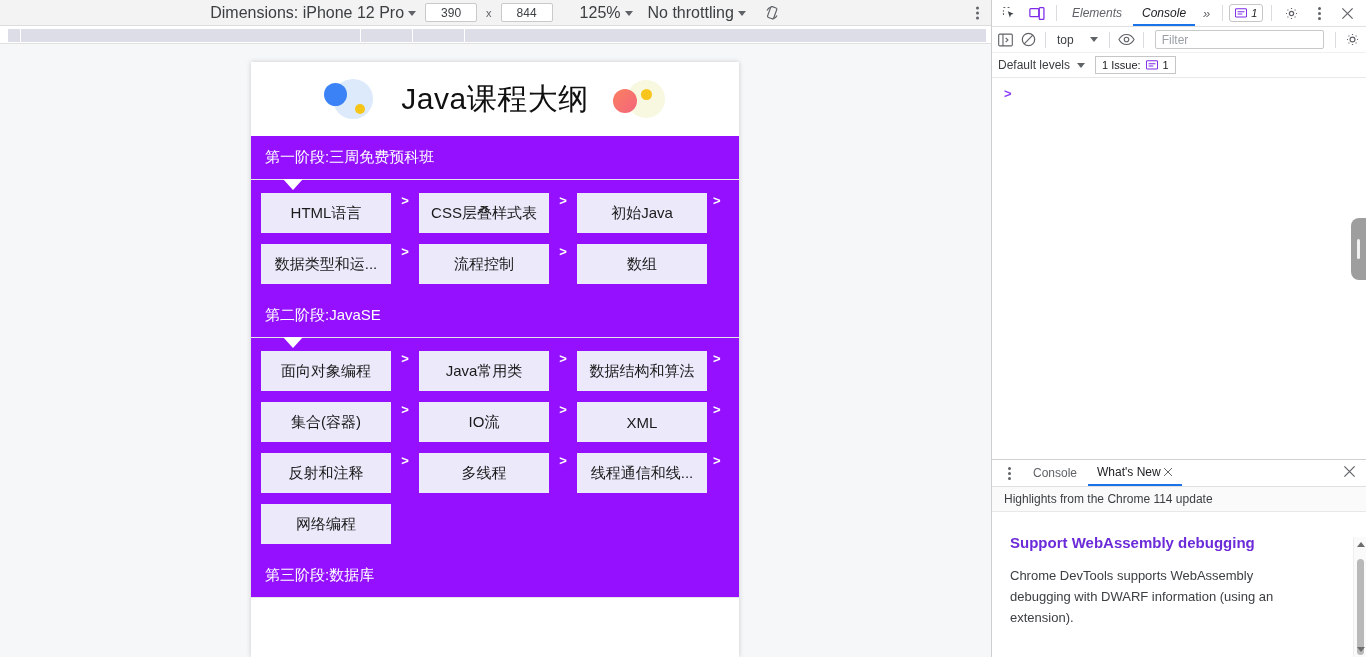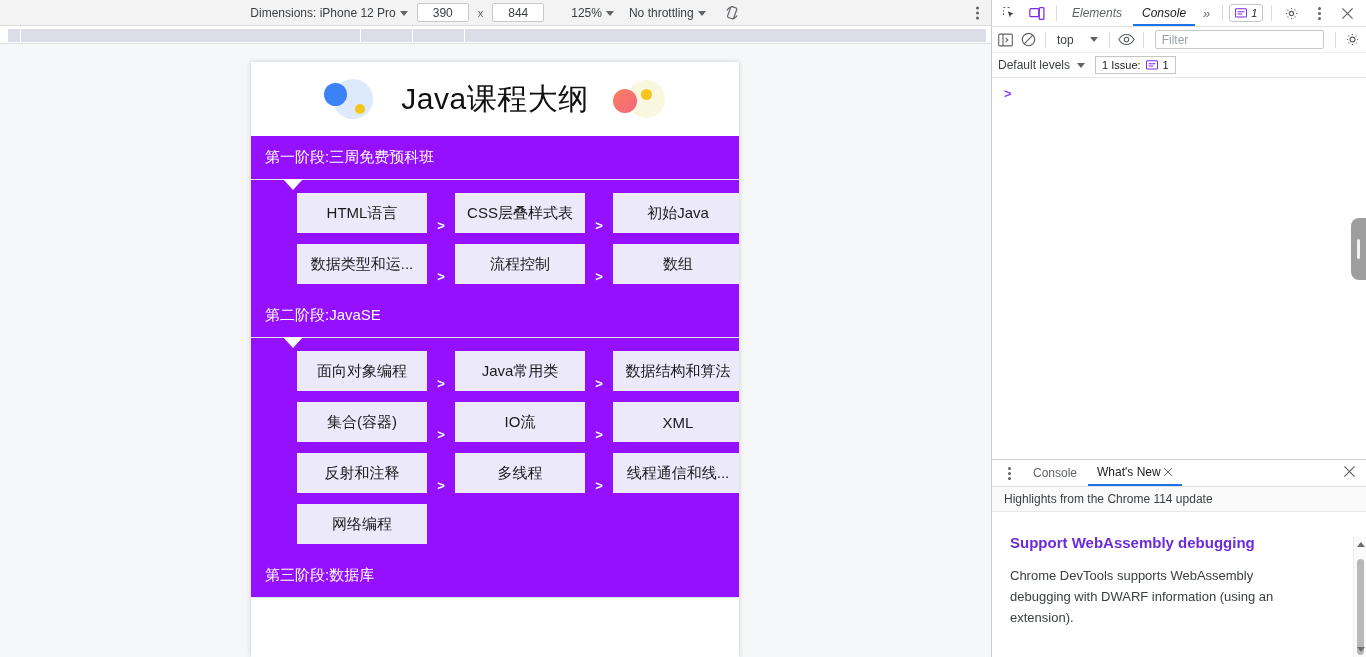--- a/index.html
+++ b/index.html
@@ -21,21 +21,21 @@
   }
   .device-toolbar {
     height: 26px;
     background: #f3f3f3;
     border-bottom: 1px solid #dcdcdc;
     display: flex; align-items: center; justify-content: center;
     position: relative;
     font-size: 12px; color: #3c4043;
   }
   .dt-inner { display: flex; align-items: center; gap: 9px; }
-  .dt-label { white-space: nowrap; font-size: 12px; color: #3c4043; }
+  .dt-label { white-space: nowrap; font-size: 16px; color: #3c4043; }
   .caret {
     display: inline-block; width: 0; height: 0;
     border-left: 4px solid transparent; border-right: 4px solid transparent;
     border-top: 5px solid #5f6368; margin-left: 4px; vertical-align: middle;
   }
   .dim-input {
     width: 52px; height: 19px; border: 1px solid #c9c9c9; background: #fff;
     border-radius: 2px; font-size: 12px; color: #3c4043;
     text-align: center; font-family: "Liberation Sans", sans-serif;
     outline: none;
@@ -103,21 +103,21 @@
     position: relative; height: 13px; background: #9510ff;
   }
   .stage-arrow::after {
     content: ""; position: absolute; left: 32px; top: -1px;
     width: 0; height: 0;
     border-left: 10px solid transparent; border-right: 10px solid transparent;
     border-top: 11px solid #ffffff;
   }
   .stage-body { background: #9510ff; padding: 0 10px 10px 10px; }
   .course-row {
-    display: flex; align-items: flex-end; margin-bottom: 11px; margin-left: 36px;
+    display: flex; align-items: flex-start; margin-bottom: 11px;
   }
   .course-row:last-child { margin-bottom: 0; }
   .course-box {
     width: 130px; height: 40px; background: #ece9fb;
     display: flex; align-items: center; justify-content: center;
     font-size: 15px; color: #1a1a1a; white-space: nowrap; overflow: hidden;
     flex: 0 0 auto;
   }
   .chev {
     width: 28px; text-align: center; color: #ffffff;

